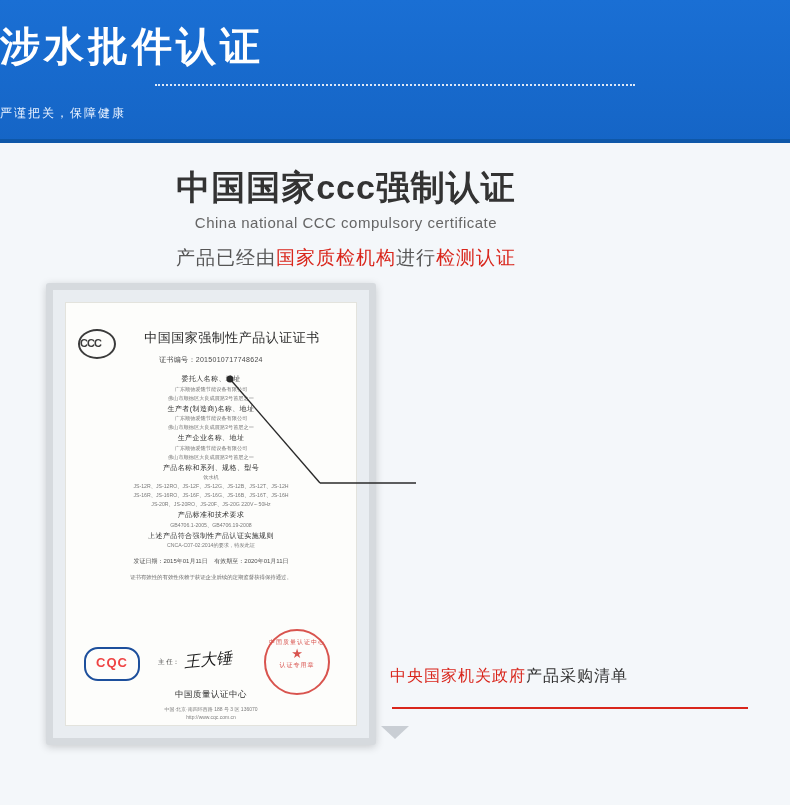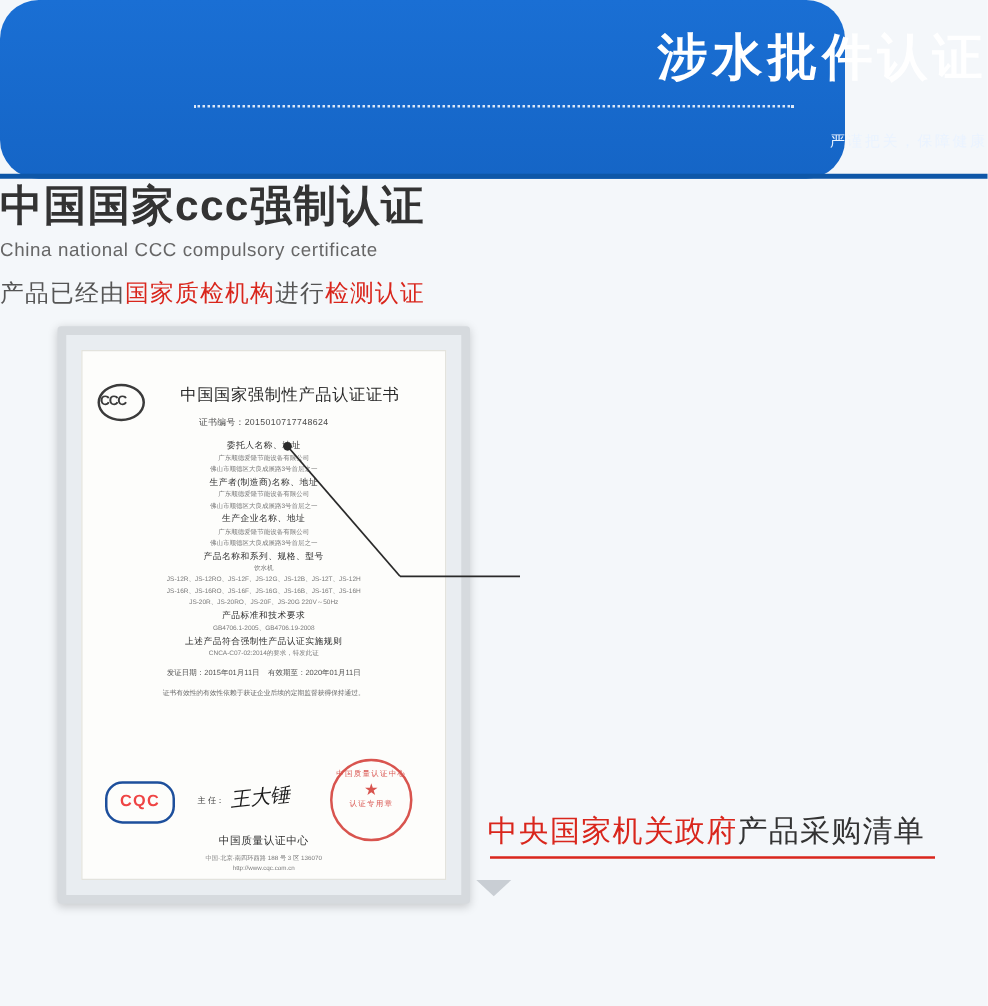--- a/index.html
+++ b/index.html
@@ -16,27 +16,26 @@
   .page {
     position: relative;
     width: 790px;
     height: 805px;
     background: #f4f7fa;
   }
 
   
   .header {
     position: relative;
-    width: 676px;
+    width: 790px;
     height: 143px;
     background: #1c6fd0;
     background: linear-gradient(180deg, #1a6fd4 0%, #1565c6 100%);
     box-sizing: border-box;
-    text-align: right;
-    border-radius: 31px;
+    text-align: left;
   }
   .header-title {
     position: absolute;
     top: 22px;
     left: 0;
     width: 790px;
     font-size: 40px;
     line-height: 48px;
     font-weight: bold;
     color: #ffffff;
@@ -66,21 +65,22 @@
     left: 0;
     width: 790px;
     height: 4px;
     background: #0e57a8;
   }
 
   
   .title-block {
     position: relative;
     width: 692px;
-    text-align: left;
+    padding-top: 22px;
+    text-align: center;
   }
   .main-title {
     font-size: 34px;
     line-height: 44px;
     font-weight: bold;
     color: #333333;
     letter-spacing: 1px;
   }
   .main-title-en {
     margin-top: 4px;
@@ -364,22 +364,22 @@
     top: 100px;
     width: 200px;
     height: 130px;
     pointer-events: none;
   }
 
   
   .caption {
     position: absolute;
     left: 390px;
-    top: 400px;
-    font-size: 24px;
+    top: 388px;
+    font-size: 16px;
     line-height: 34px;
     color: #333333;
     letter-spacing: 1px;
     white-space: nowrap;
   }
   .caption .hl {
     color: #d9261c;
   }
   .caption-rule {
     position: absolute;

